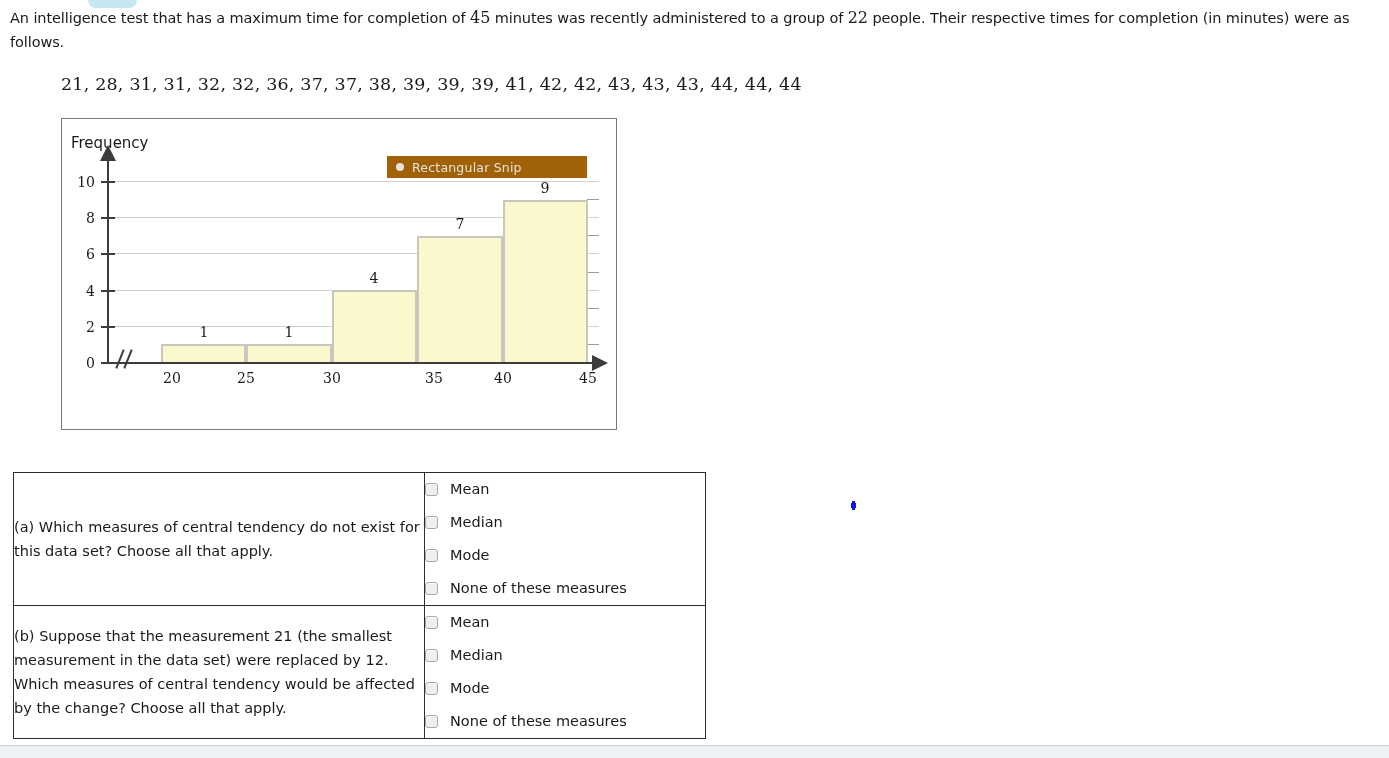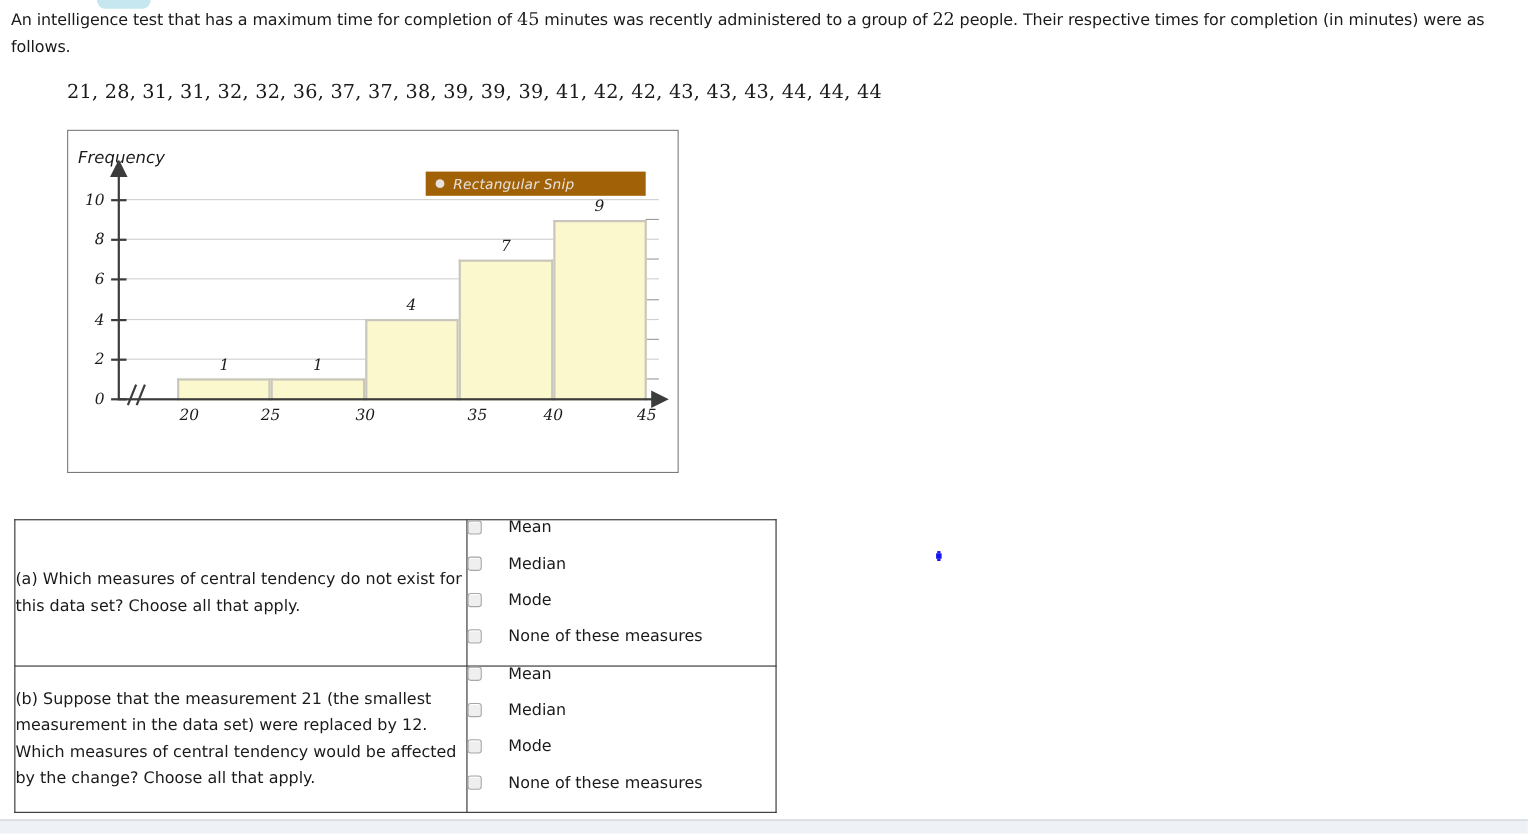--- a/index.html
+++ b/index.html
@@ -50,21 +50,20 @@
   }
 
   
   .chart-frame {
     position: absolute;
     left: 61px; top: 118px;
     width: 556px; height: 312px;
     border: 1px solid #7a7a7a;
     background: #ffffff;
     overflow: hidden;
-    font-style: italic;
   }
   .chart-inner { position: absolute; inset: 0; }
 
   .ylabel-title {
     position: absolute;
     left: 9px; top: 15px;
     font-size: 15px;
     color: #1a1a1a;
   }
 
@@ -207,21 +206,22 @@
   }
   .q-text-cell { width: 411px; padding: 10px 12px 10px 10px; margin-top: 24px; }
   .q-opts-cell { width: 281px; padding: 8px 10px 8px 9px; vertical-align: top;}
   .q-text {
     font-size: 14.5px;
     line-height: 24px;
     color: #1a1a1a;
   }
   .opt-row {
     display: flex;
-    gap: 24px;
+    align-items: center;
+    gap: 12px;
     height: 33px;
   }
   .checkbox {
     display: inline-block;
     width: 13px; height: 13px;
     border: 1px solid #a8a8a8;
     border-radius: 3px;
     background: #efefef;
     flex: 0 0 auto;
     box-shadow: inset 0 1px 0 #ffffff;

